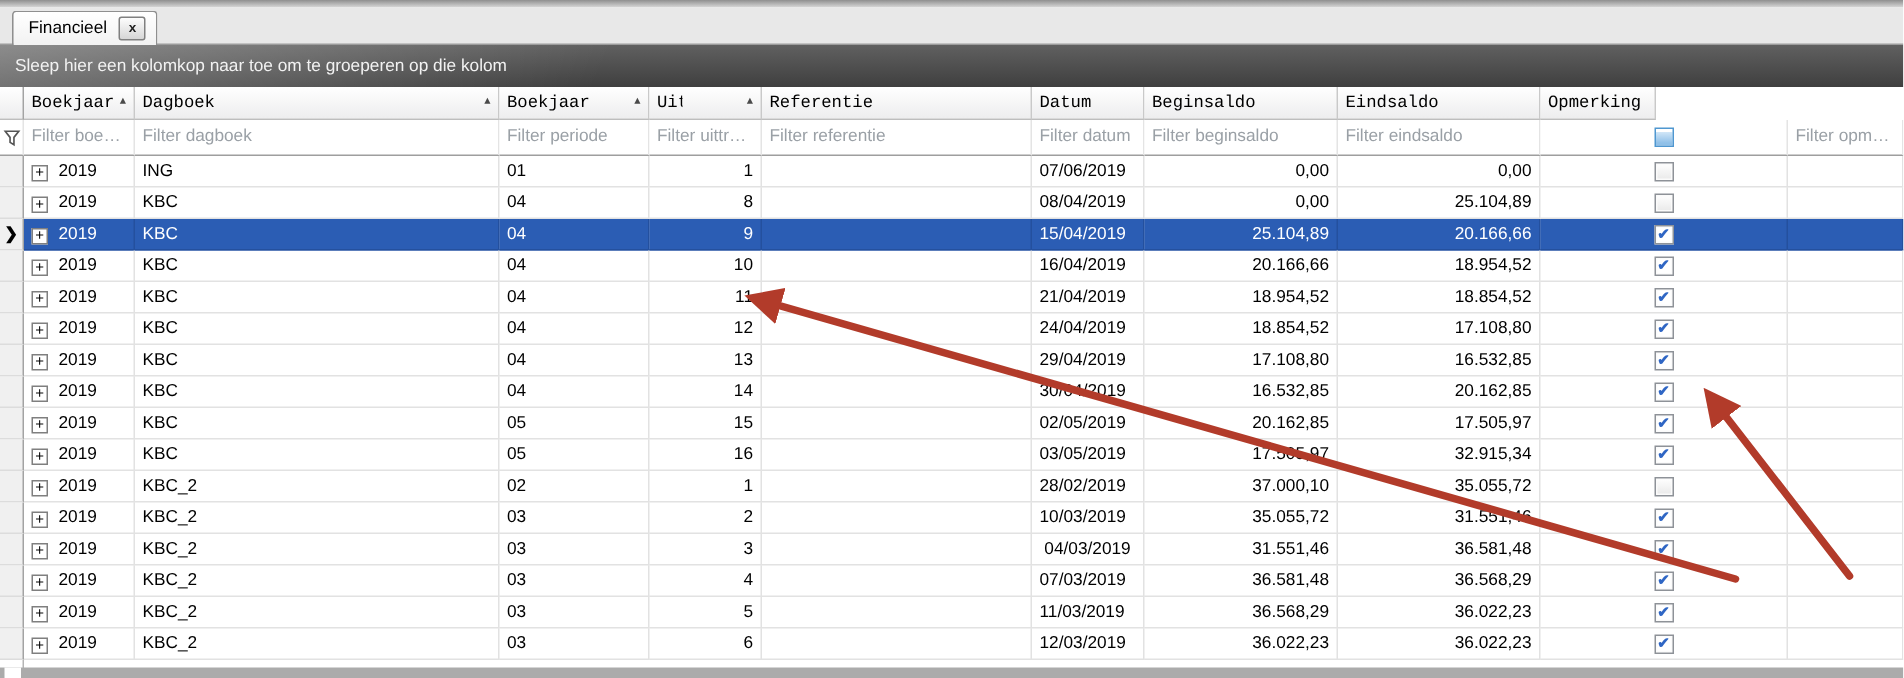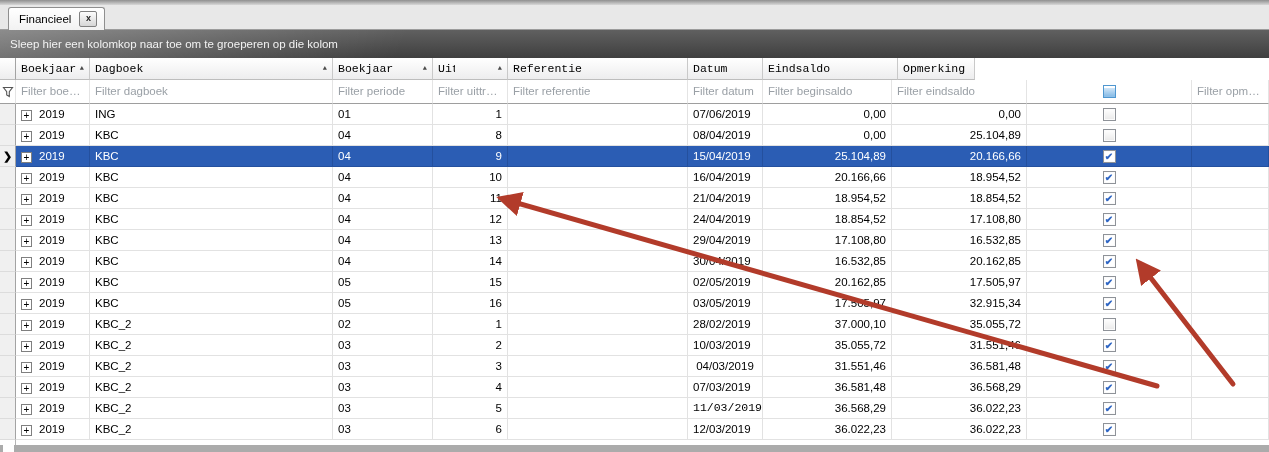--- a/index.html
+++ b/index.html
@@ -92,20 +92,23 @@
         </div>
         <div class="c" style="width: 75px; gap: 41px;">
           <span class="hlabel">Uittreksel</span>
           <span class="sort">▲</span>
         </div>
         <div class="c" style="width: 180px;">
           <span class="hlabel">Referentie</span>
         </div>
         <div class="c" style="width: 75px;">
           <span class="hlabel">Datum</span>
+        </div>
+        <div class="c" style="width: 129px;">
+          <span class="hlabel">Beginsaldo</span>
         </div>
         <div class="c" style="width: 135px;">
           <span class="hlabel">Eindsaldo</span>
         </div>
         <div class="c" style="width: 77px;">
           <span class="hlabel">Opmerking</span>
         </div>
       </div>
     <div class="r frow" id="filterRow">
         <div class="c ind" style="width: 16px;">
@@ -337,21 +340,21 @@
           </div>
           <div class="c" style="width: 77px;"></div>
         </div>
         <div class="r drow">
           <div class="c ind" style="width: 16px;"></div>
           <div class="c" style="width: 74px;"><span class="plus">+</span>2019</div>
           <div class="c" style="width: 243px;">KBC_2</div>
           <div class="c" style="width: 100px;">03</div>
           <div class="c num" style="width: 75px;">5</div>
           <div class="c" style="width: 180px;"></div>
-          <div class="c" style="width: 75px; font-family: Liberation Mono, monospace;">11/03/2019</div>
+          <div class="c" style="width: 75px;">11/03/2019</div>
           <div class="c num" style="width: 129px;">36.568,29</div>
           <div class="c num" style="width: 135px;">36.022,23</div>
           <div class="c ccenter" style="width: 165px;">
             <div class="cb checked"></div>
           </div>
           <div class="c" style="width: 77px;"></div>
         </div>
         <div class="r drow">
           <div class="c ind" style="width: 16px;"></div>
           <div class="c" style="width: 74px;"><span class="plus">+</span>2019</div>

